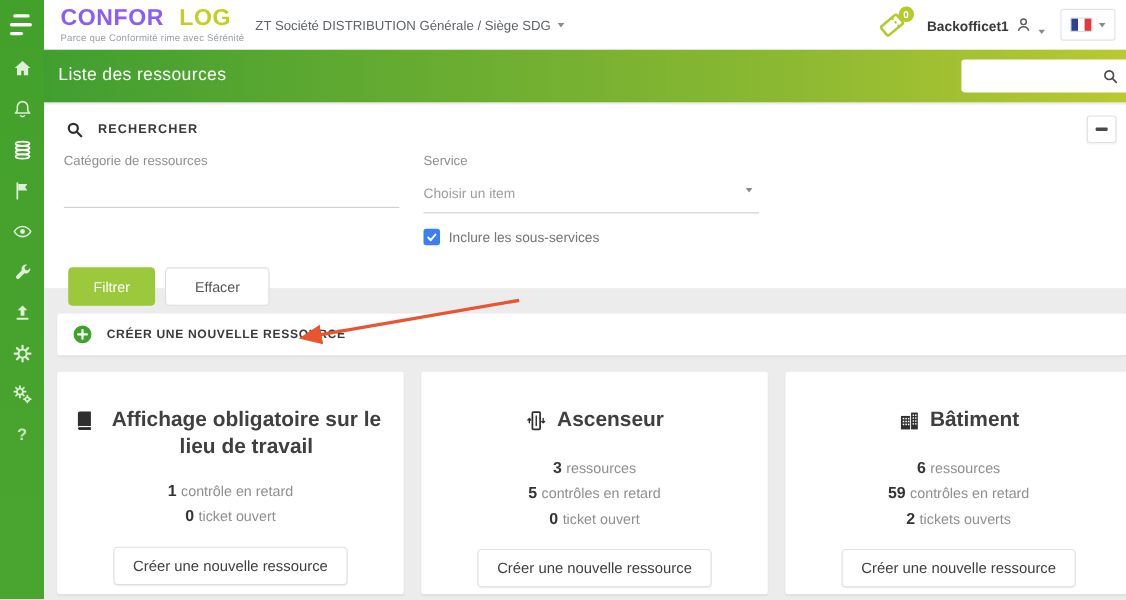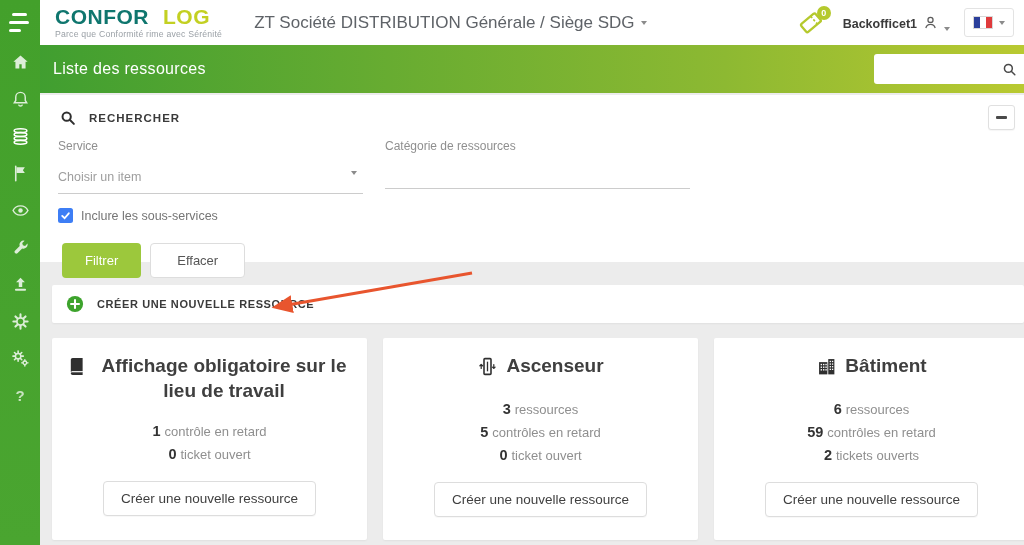--- a/index.html
+++ b/index.html
@@ -24,24 +24,24 @@
   .side-icons { margin-top: 6px; display: flex; flex-direction: column; align-items: center; gap: 15px; }
   .side-icon { width: 22px; height: 22px; display: flex; align-items: center; justify-content: center; opacity: .82; cursor: pointer; }
   .side-icon.active { opacity: 1; }
   .side-icon svg { width: 19px; height: 19px; }
   .help-glyph { color:#fff; font-weight: bold; font-size: 15px; opacity:.85; }
 
   
   .topbar { position: absolute; left: 40px; top: 0; right: 0; height: 45px; background: #fff; display: flex; align-items: center; z-index: 4; }
   .logo-block { margin-left: 15px; line-height: 1; cursor: default; }
   .logo-line { font-size: 21px; font-weight: 700; letter-spacing: .5px; }
-  .logo-confor { color: #0f766e; }
+  .logo-confor { color: #8b5cf6; }
   .logo-log { color: #c3d022; margin-left: 14px; }
   .logo-tagline { font-size: 8.7px; color: #9aa0a6; margin-top: 3px; letter-spacing: .2px; }
-  .breadcrumb { margin-left: 32px; font-size: 17px; color: #5f6368; display: flex; align-items: center; gap: 6px; cursor: pointer; }
+  .breadcrumb { margin-left: 10px; font-size: 12px; color: #5f6368; display: flex; align-items: center; gap: 6px; cursor: pointer; }
   .caret { width: 0; height: 0; border-left: 3.5px solid transparent; border-right: 3.5px solid transparent; border-top: 4.5px solid #8b8b8b; display:inline-block; }
   .top-spacer { flex: 1; }
   .ticket-wrap { position: relative; width: 30px; height: 30px; margin-right: 16px; cursor: pointer; }
   .ticket-wrap svg { width: 28px; height: 28px; }
   .ticket-badge {
     position: absolute; top: -2px; right: -4px; width: 14px; height: 14px; border-radius: 50%;
     background: #b5c92d; color: #fff; font-size: 9px; font-weight: bold;
     display: flex; align-items: center; justify-content: center;
   }
   .user-wrap { display: flex; align-items: flex-end; gap: 5px; margin-right: 14px; cursor: pointer; }
@@ -87,21 +87,21 @@
   .create-bar .plus-circle { width: 18px; height: 18px; }
   .create-label { margin-left: 13px; font-size: 11px; font-weight: bold; letter-spacing: .6px; color: #3a3a3a; }
   .add-btn { position: absolute; right: 16px; top: 5px; width: 30px; height: 28px; background: #fff; border: 1px solid #e0e0e0; border-radius: 3px; display: flex; align-items: center; justify-content: center; cursor: pointer; box-shadow: 0 1px 1px rgba(0,0,0,.04); }
   .add-btn svg { width: 15px; height: 15px; }
 
   
   .arrow-overlay { position: absolute; left: 250px; top: 262px; width: 230px; height: 56px; z-index: 9; pointer-events: none; }
 
   
   .cards { position: absolute; left: 52px; top: 338px; display: grid; grid-template-columns: repeat(3, 315px); gap: 16px; }
-  .card { width: 315px; height: 202px; background: #fff; border-radius: 2px; box-shadow: 0 1px 2px rgba(0,0,0,.05); text-align: center; padding: 16px 14px 0; }
+  .card { width: 315px; height: 202px; background: #fff; border-radius: 2px; box-shadow: 0 1px 2px rgba(0,0,0,.05); text-align: center; padding: 32px 14px 0; }
   .card-title { display: inline-flex; align-items: flex-start; justify-content: center; gap: 8px; font-size: 19px; font-weight: 600; color: #3f3f3f; line-height: 1.3; }
   .card-title svg { width: 21px; height: 21px; flex: none; margin-top: 2px; }
   .card-stats { margin-top: 20px; }
   .stat { margin: 7px 0; font-size: 13px; color: #8f8f8f; }
   .stat-val { font-weight: bold; font-size: 14.5px; color: #333; margin-right: 4px; }
   .card-btn { margin-top: 12px; background: #fff; border: 1px solid #ddd; border-radius: 4px; padding: 9px 17px; font-size: 13.5px; color: #3f3f3f; font-family: inherit; cursor: pointer; box-shadow: 0 1px 1px rgba(0,0,0,.03); }
 </style>
 </head>
 <body>
 
@@ -253,37 +253,37 @@
           <circle cx="10" cy="10" r="6.2"></circle>
           <line x1="15" y1="15" x2="20.8" y2="20.8"></line>
         </svg>
       <span class="fp-title">RECHERCHER</span>
     </div>
     <div class="collapse-btn">
       <span class="minus-glyph"></span>
     </div>
     <div class="fp-form">
       <div class="fp-col">
+        <div class="fp-label">Catégorie de ressources</div>
+        <input class="underline-input" type="text" value="" style="">
+      </div>
+      <div class="fp-col">
         <div class="fp-label">Service</div>
         <div class="select-line">
           <span class="select-placeholder">Choisir un item</span>
           <span class="caret"></span>
         </div>
         <div class="checkbox-row">
           <span class="checkbox">
             <svg viewBox="0 0 12 12">
                 <path d="M2.4 6.4 5 9l4.6-5.4" stroke="#fff" stroke-width="2" fill="none" stroke-linecap="round"></path>
               </svg>
           </span>
           <span class="checkbox-label">Inclure les sous-services</span>
         </div>
-      </div>
-      <div class="fp-col">
-        <div class="fp-label">Catégorie de ressources</div>
-        <input class="underline-input" type="text" value="" style="">
       </div>
     </div>
     <div class="fp-buttons">
       <button class="btn-filter">Filtrer</button>
       <button class="btn-clear">Effacer</button>
     </div>
   </section>
 
   <div class="create-bar">
     <svg class="plus-circle" viewBox="0 0 20 20">

